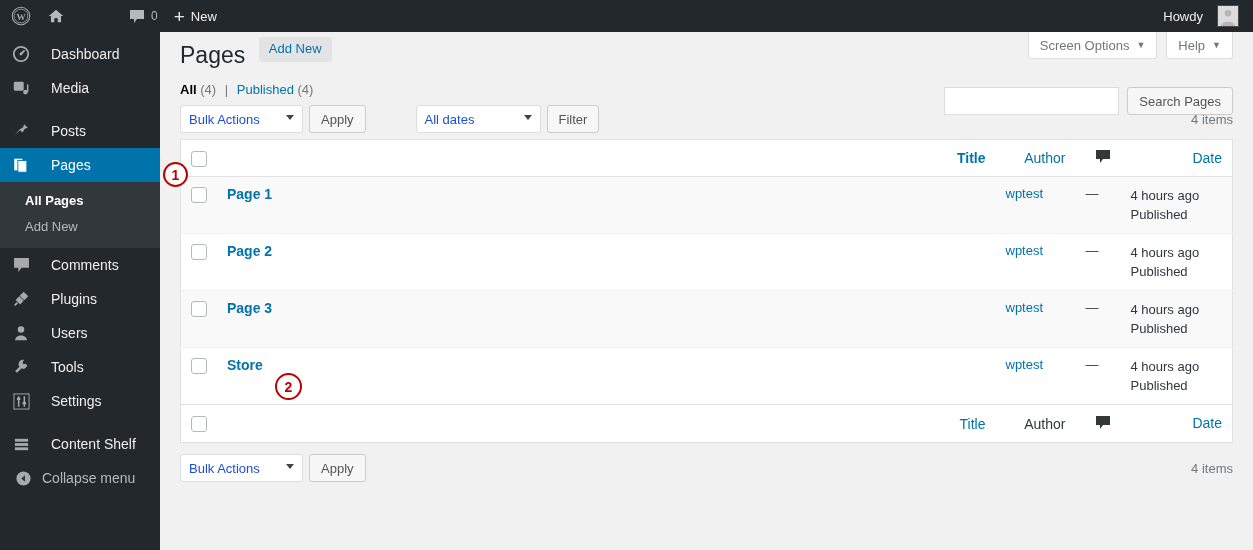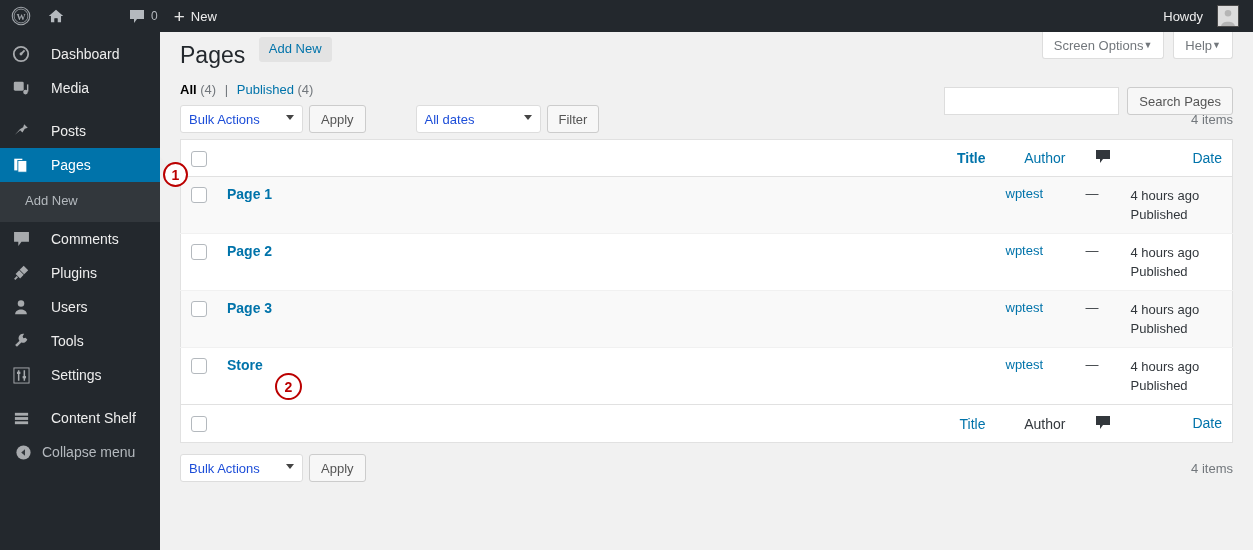--- a/index.html
+++ b/index.html
@@ -78,21 +78,21 @@
   #content {
     position:absolute; top:32px; left:160px;
     width:1093px; height:518px; background:#f1f1f1;
     padding:0 20px 0 20px;
   }
   .scr-opts { position:absolute; right:20px; top:0; display:flex; gap:9px; }
   .tabbtn {
     background:#fff; border:1px solid #ddd; border-top:none;
     border-radius:0 0 3px 3px;
     height:27px; padding:0 11px; font-size:13px; color:#72777c;
-    display:flex; align-items:center; 
+    display:flex; align-items:center; gap:7px;
   }
   .caret { font-size:9px; color:#72777c; }
 
   h1.pagetitle {
     margin:0; padding:9px 0 0 0; font-size:23px; font-weight:400;
     color:#23282d; line-height:29px; display:inline-block;
     vertical-align:middle;
   }
   .addnew {
     display:inline-block; vertical-align:middle; margin-left:10px;
@@ -270,20 +270,23 @@
       <svg width="18" height="18" viewBox="0 0 20 20">
           <rect x="2.5" y="3" width="9" height="13" fill="#fff"></rect>
           <rect x="6.5" y="5" width="10" height="13" fill="#fff" stroke="#0073aa" stroke-width="1"></rect>
         </svg>
     </span>
     <span>Pages</span>
     <span class="arrow"></span>
   </div>
 
   <div class="submenu">
+    <div class="submenu-item current">
+      <span>All Pages</span>
+    </div>
     <div class="submenu-item">
       <span>Add New</span>
     </div>
   </div>
 
   <div class="menu-item">
     <span class="mi-ico">
       <svg width="17" height="16" viewBox="0 0 16 15">
           <path d="M1 1 H15 V10 H8 L5 14 V10 H1 Z" fill="#a7aaad"></path>
         </svg>

